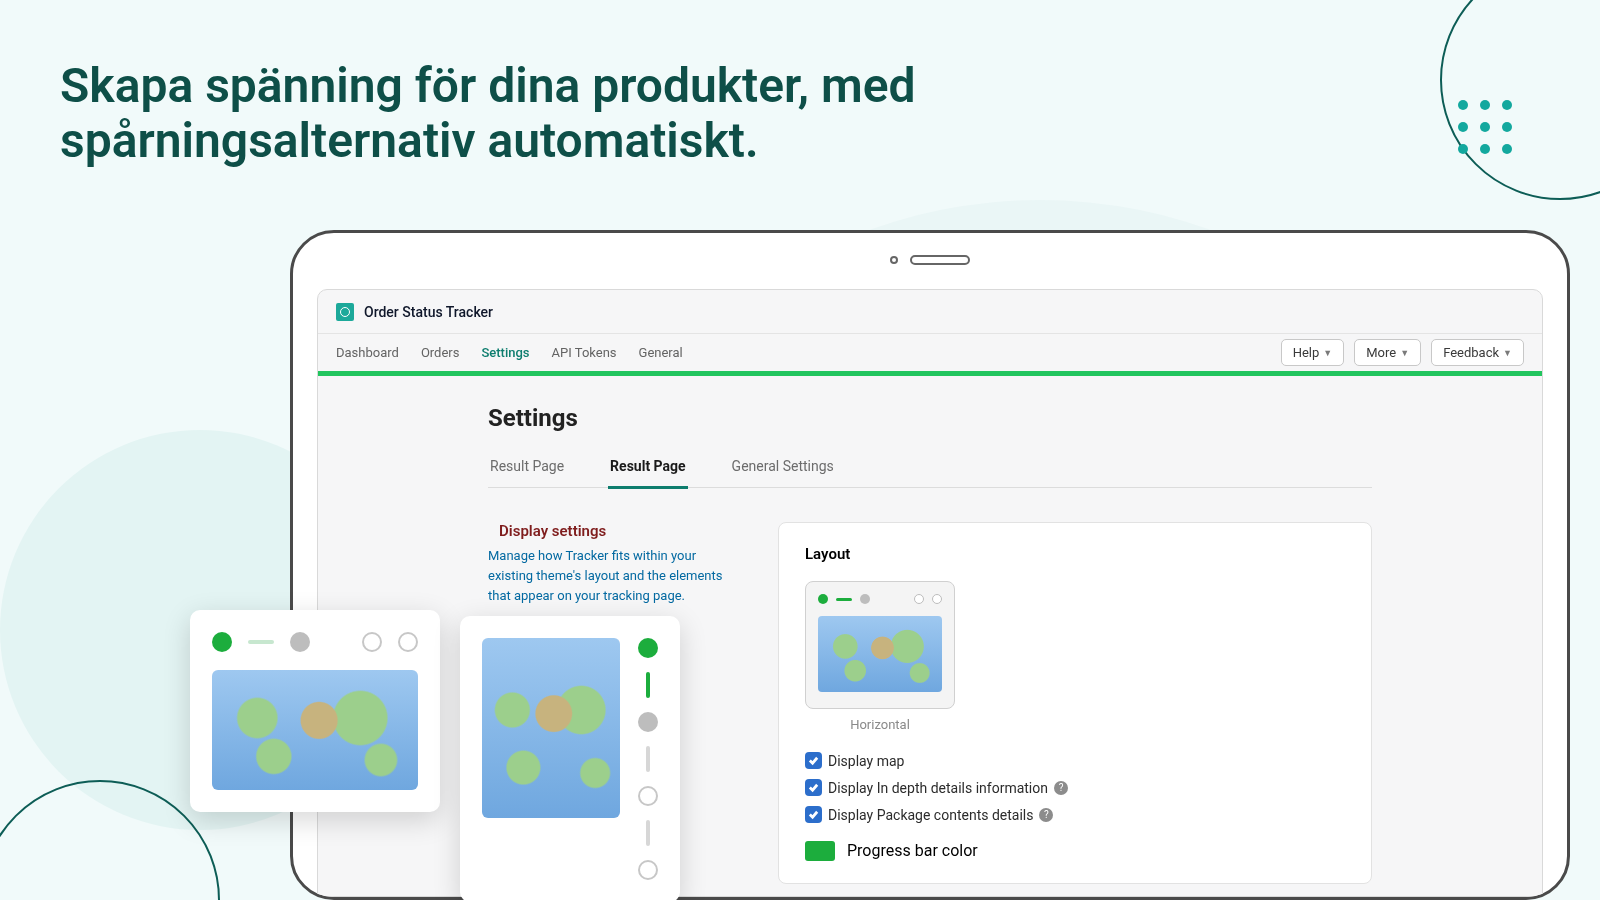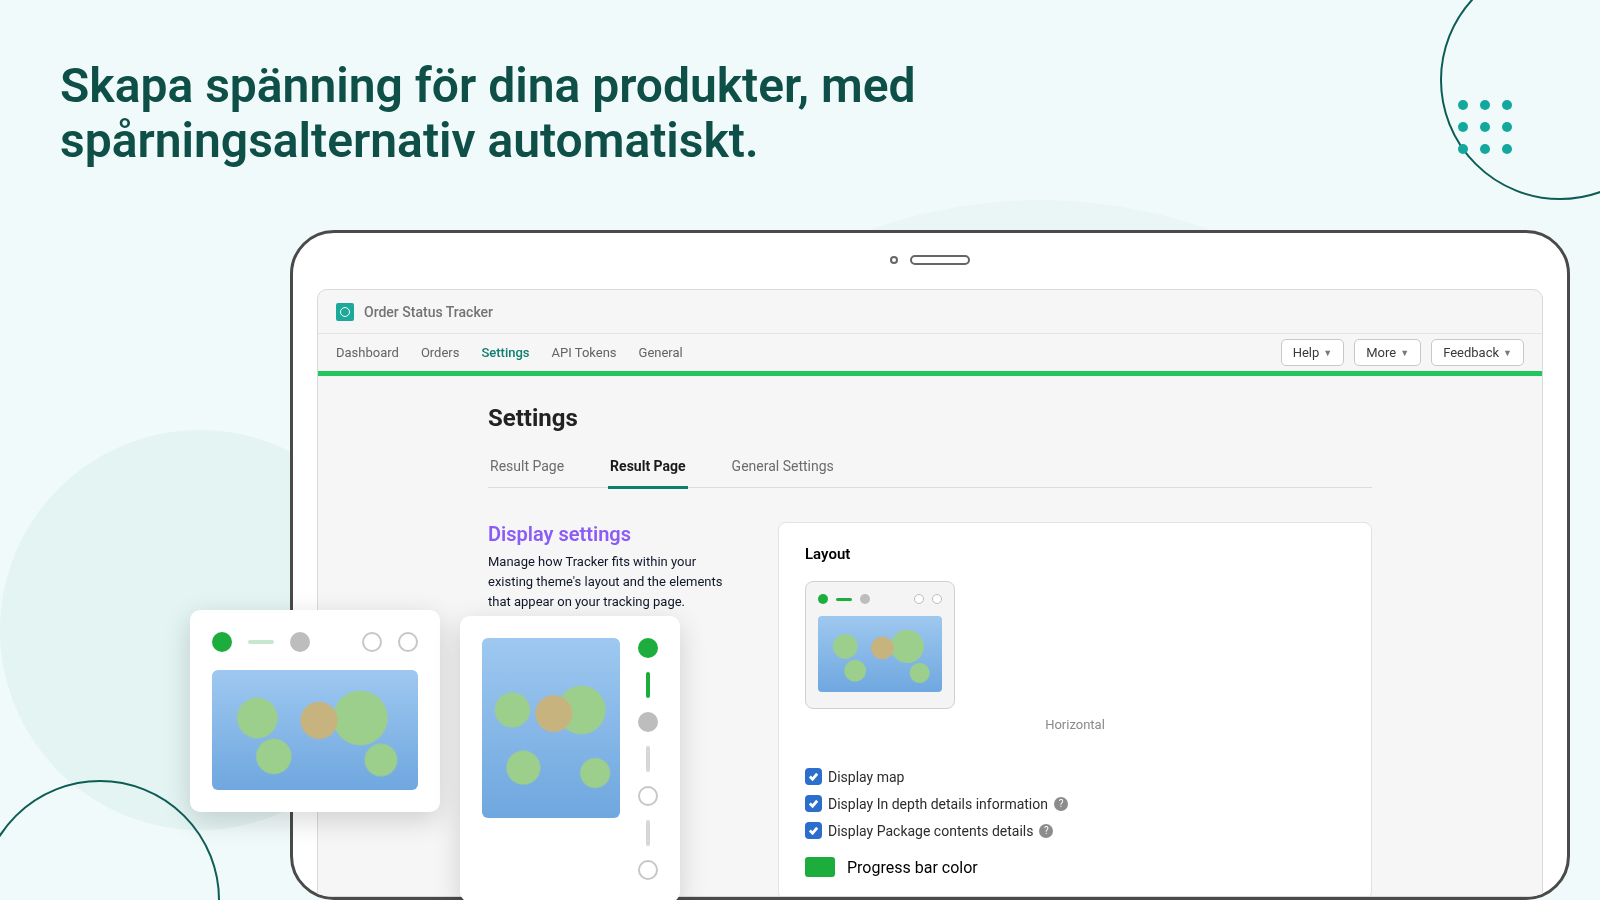--- a/index.html
+++ b/index.html
@@ -72,21 +72,21 @@
 
 .app {
   position: absolute; top: 56px; left: 24px; right: 24px; bottom: 0;
   background: #f6f6f7;
   border: 1px solid #d9d9d9;
   border-radius: 10px 10px 0 0;
   overflow: hidden;
 }
 .app-header {
   height: 44px; display: flex; align-items: center; gap: 10px;
-  padding: 0 18px; color: #737373; font-size: 14px; font-weight: 500;
+  padding: 0 18px; color: #0f172a; font-size: 14px; font-weight: 500;
   border-bottom: 1px solid #e4e4e4;
 }
 .app-logo {
   width: 18px; height: 18px; background: #1ca99a; border-radius: 2px; position: relative;
 }
 .app-logo:after { content:""; position:absolute; inset:4px; border:1.5px solid #fff; border-radius:50%; }
 
 .app-nav {
   height: 42px; padding: 0 18px;
   display: flex; align-items: center; justify-content: space-between;
@@ -117,30 +117,30 @@
 .sub-tabs span { padding: 8px 2px 12px 2px; cursor: pointer; }
 .sub-tabs span.active {
   color: #1a1a1a; font-weight: 700;
   border-bottom: 3px solid #0d7d6e; margin-bottom: -2px;
 }
 
 .content-row {
   display: flex; gap: 40px; margin-top: 34px; align-items: flex-start;
 }
 .content-left { width: 250px; }
-.section-label { font-size: 20px; font-weight: 600; color: #8b5cf6; margin-bottom: 6px; }
-.section-desc { font-size: 13px; line-height: 1.55; color: #0f172a; }
+.section-label { font-size: 15px; font-weight: 600; color: #7f1d1d; margin-bottom: 6px; margin-left: 11px; }
+.section-desc { font-size: 13px; line-height: 1.55; color: #0369a1; }
 
 .card {
   flex: 1; background: #fff; border: 1px solid #e2e2e2; border-radius: 8px;
   padding: 22px 26px;
 }
 .card-title { font-size: 15px; font-weight: 600; margin-bottom: 18px; }
 
-.layout-options { display: flex; gap: 28px; margin-bottom: 36px; flex-direction: column; }
+.layout-options { display: flex; gap: 28px; margin-bottom: 20px; }
 .layout-opt { text-align: center; }
 .layout-box {
   width: 150px; height: 128px; border: 1px solid #d0d0d0; border-radius: 8px;
   background: #f4f4f4; padding: 12px; position: relative; cursor: pointer;
 }
 .layout-opt-label { font-size: 13px; color: #8a8a8a; margin-top: 8px; }
 
 .mini-progress-h { display:flex; align-items:center; gap:8px; }
 .mini-dot { width:10px; height:10px; border-radius:50%; }
 .mini-dot.filled-green { background:#1cad3d; }
@@ -161,21 +161,21 @@
   margin-bottom: 10px;
 }
 .chk {
   width: 17px; height: 17px; background: #2c6ecb; border-radius: 4px;
   display: inline-flex; align-items: center; justify-content: center;
   cursor: pointer;
 }
 .chk svg { width: 11px; height: 11px; stroke: #fff; stroke-width: 3; fill: none; }
 .info-ic { width:14px; height:14px; background:#8c8c8c; border-radius:50%; color:#fff; font-size:10px; display:inline-flex; align-items:center; justify-content:center; }
 
-.color-row { display:flex; align-items:center; gap:12px; margin-top:18px; }
+.color-row { display:flex; align-items:flex-start; gap:12px; margin-top:18px; }
 .swatch { width:30px; height:20px; background:#1cad3d; border-radius:3px; }
 
 
 .float-card {
   position: absolute; background: #fff; border-radius: 10px;
   box-shadow: 0 8px 28px rgba(0,0,0,.16); padding: 22px; z-index: 4;
 }
 .float-card.horizontal { top: 610px; left: 190px; width: 250px; }
 .float-card.vertical   { top: 616px; left: 460px; width: 220px; display:flex; gap:18px; }
 

